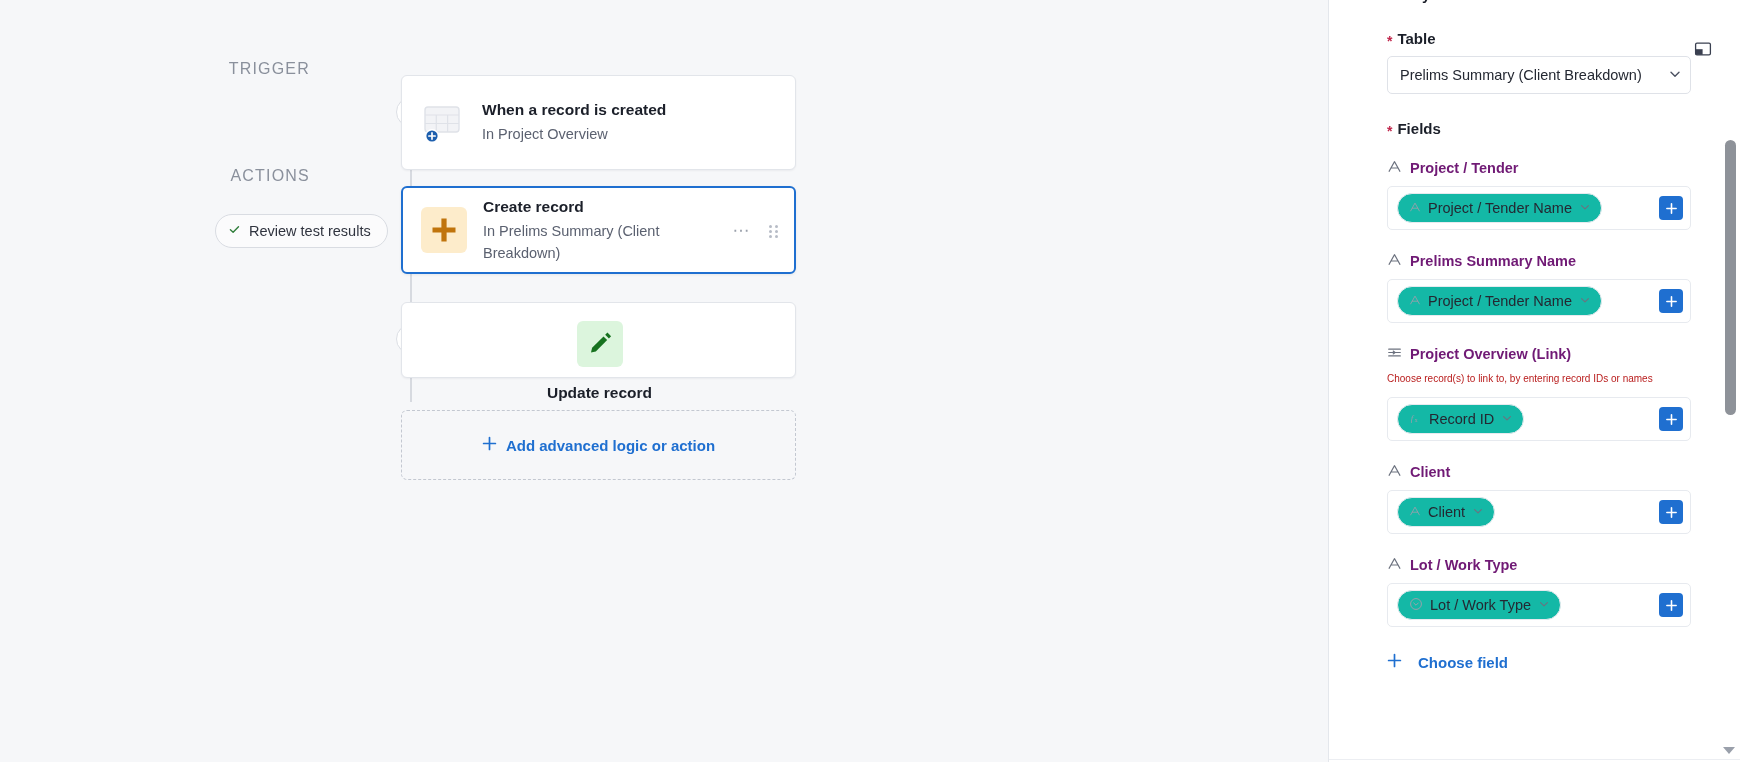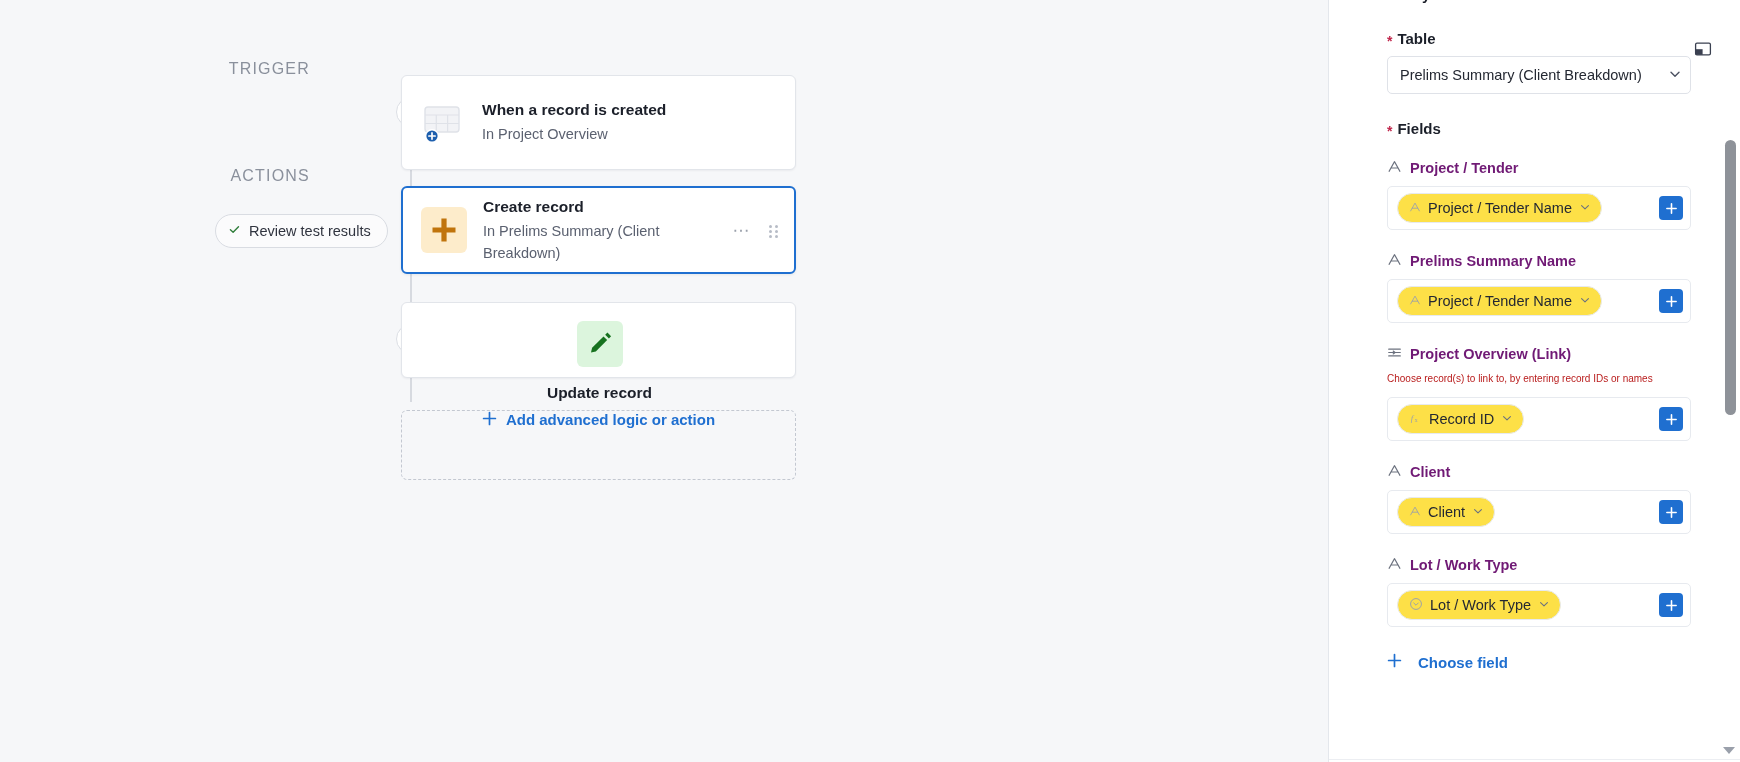--- a/index.html
+++ b/index.html
@@ -133,21 +133,21 @@
   }
   .drag-handle { display: grid; grid-template-columns: 3px 3px; gap: 2px 3px; }
   .drag-handle i { width: 3px; height: 3px; border-radius: 50%; background: #b7bcc6; display:block; }
 
   .add-advanced {
     position: absolute;
     left: 401px; top: 410px;
     width: 395px; height: 70px;
     border: 1px dashed #c3c8d1;
     border-radius: 6px;
-    display: flex; align-items: flex-start; justify-content: center;
+    display: flex; align-items: center; justify-content: center;
     gap: 9px;
     color: #1f6fd0;
     font-size: 15px;
     font-weight: 600;
     background: transparent;
     cursor: pointer;
   }
 
   
   #right-panel {
@@ -214,21 +214,21 @@
     border-radius: 5px;
     background: #fff;
     display: flex; align-items: center; justify-content: space-between;
     padding: 5px 7px 5px 9px;
   }
   .chip {
     display: inline-flex; align-items: center; gap: 7px;
     height: 30px;
     border: 1px solid #e7eaef;
     border-radius: 15px;
-    background: #fde047;
+    background: #14b8a6;
     padding: 0 10px 0 11px;
     font-size: 14.5px;
     color: #242832;
     cursor: pointer;
     white-space: nowrap;
   }
   .plus-btn {
     width: 24px; height: 24px;
     background: #1f6fd0;
     border-radius: 4px;

